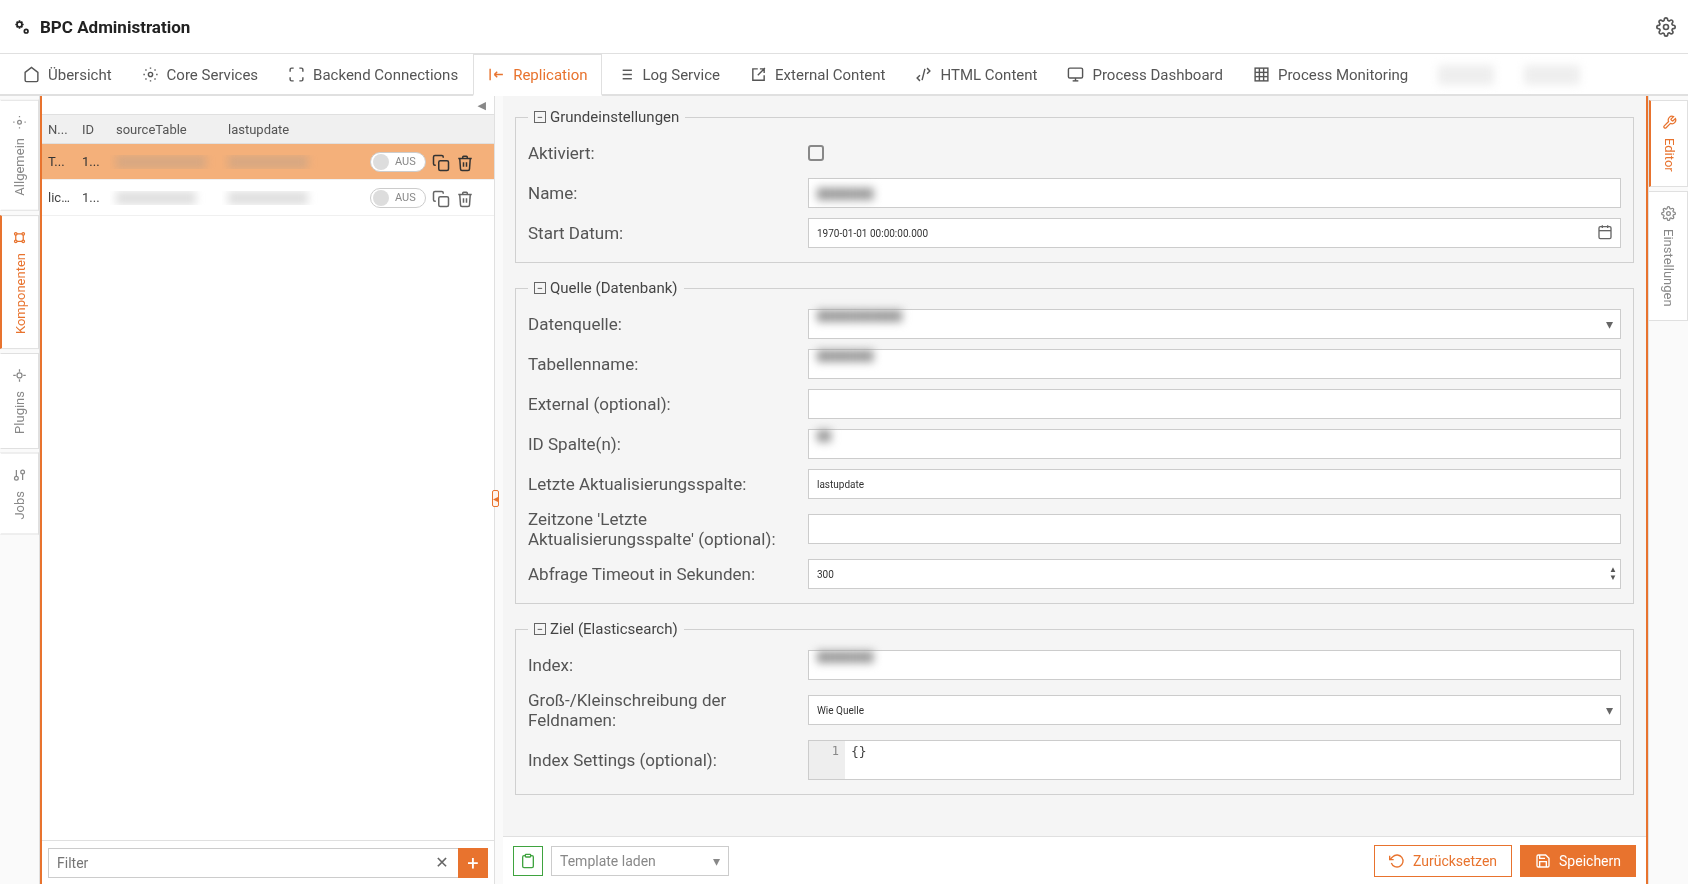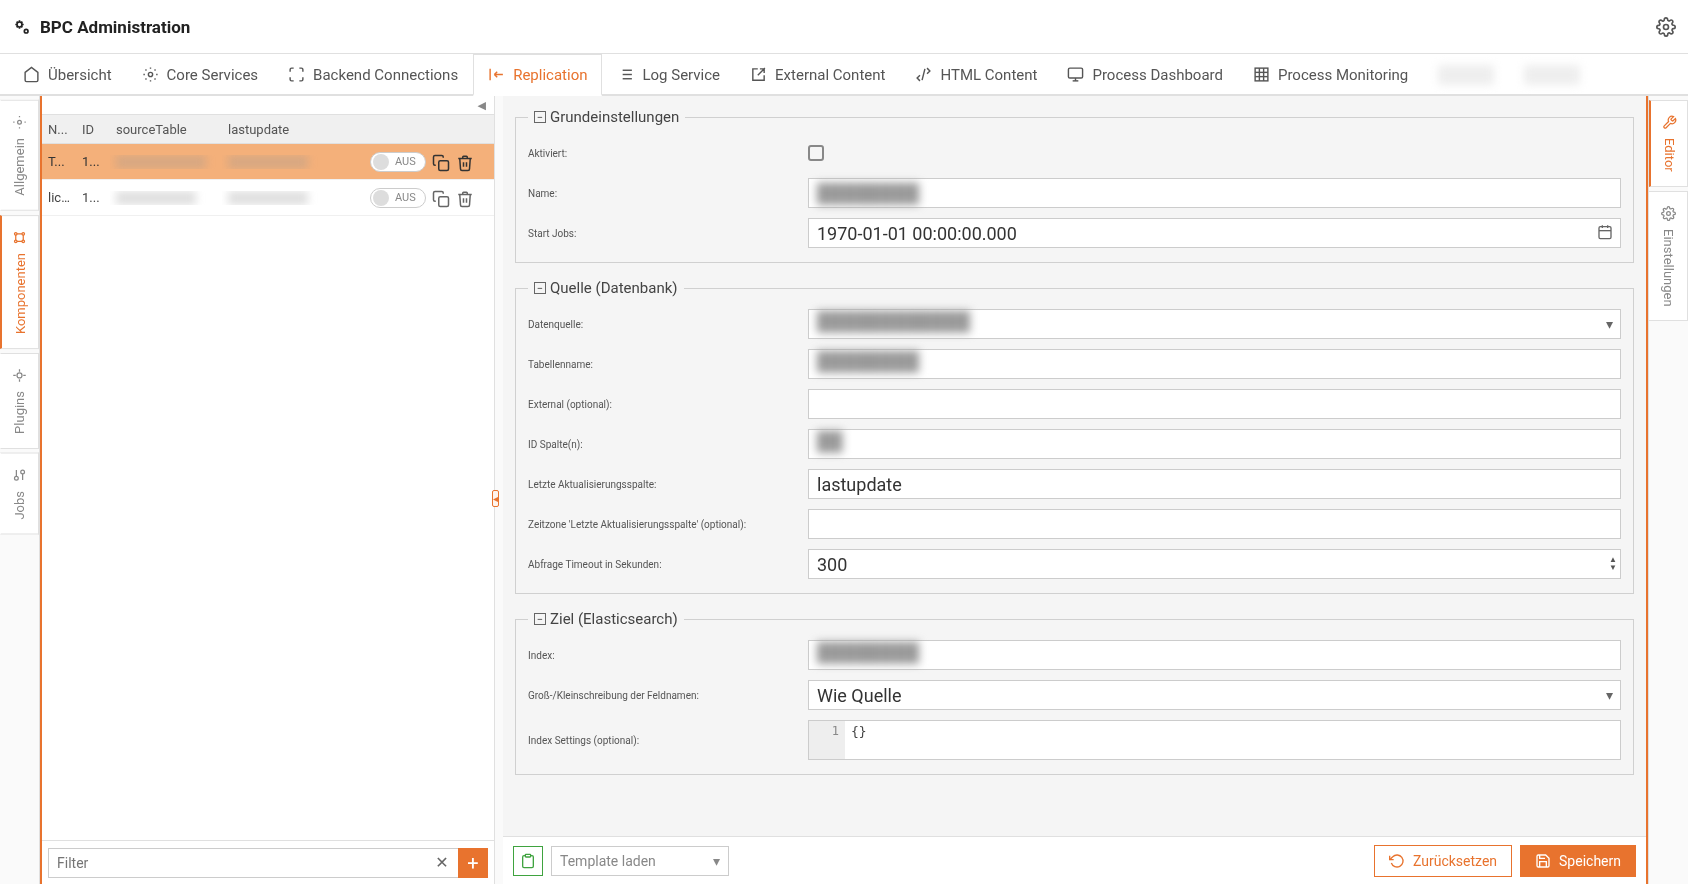--- a/index.html
+++ b/index.html
@@ -64,23 +64,23 @@
 .splitter::after { content: "◂"; position: absolute; left: -3px; top: 50%; color: #e8732e; font-size: 10px; background: #fff4ed; border: 1px solid #e8732e; border-radius: 2px; padding: 2px 0; }
 
 
 .right-panel { flex: 1; display: flex; flex-direction: column; min-height: 0; border-right: 2px solid #e8732e; }
 .form-scroll { flex: 1; overflow-y: auto; background: #f5f5f5; padding: 12px 12px 0 12px; }
 fieldset { border: 1px solid #d0d0d0; background: #f5f5f5; margin-bottom: 16px; padding: 12px 12px 14px 12px; }
 legend { padding: 0 6px; font-size: 15px; color: #444; display: flex; align-items: center; gap: 4px; }
 .collapse-box { width: 12px; height: 12px; border: 1px solid #666; display: inline-flex; align-items: center; justify-content: center; font-size: 11px; line-height: 1; }
 .form-row { display: flex; align-items: center; margin-bottom: 10px; min-height: 30px; }
 .form-row:last-child { margin-bottom: 0; }
-.form-label { width: 280px; color: #555; font-size: 10px; padding-right: 8px; }
+.form-label { width: 280px; color: #555; font-size: 17px; padding-right: 8px; }
 .form-field { flex: 1; }
-.text-input, .select-input { width: 100%; height: 30px; border: 1px solid #ccc; background: #fff; padding: 0 8px; font-size: 18px; color: #333; }
+.text-input, .select-input { width: 100%; height: 30px; border: 1px solid #ccc; background: #fff; padding: 0 8px; font-size: 10px; color: #333; }
 .blur-value { filter: blur(4px); color: #999; }
 .checkbox { width: 16px; height: 16px; border: 2px solid #888; border-radius: 3px; }
 .input-wrap { position: relative; display: flex; align-items: center; }
 .input-suffix { position: absolute; right: 8px; color: #666; cursor: pointer; }
 .spinner-btns { position: absolute; right: 4px; display: flex; flex-direction: column; gap: 0; }
 .spinner-btns span { font-size: 8px; line-height: 8px; cursor: pointer; color: #555; }
 .code-editor { display: flex; border: 1px solid #ccc; background: #fff; height: 40px; }
 .code-gutter { width: 36px; background: #eee; text-align: right; padding: 3px 6px 0 0; font-family: monospace; font-size: 12px; color: #888; }
 .code-body { flex: 1; padding: 3px 6px; font-family: monospace; font-size: 13px; }
 
@@ -309,21 +309,21 @@
         </div>
         <div class="form-row">
           <div class="form-label">Name:</div>
           <div class="form-field">
               <div class="text-input input-wrap">
                 <span class="blur-value">████████</span>
               </div>
             </div>
         </div>
         <div class="form-row">
-          <div class="form-label">Start Jobs:</div>
+          <div class="form-label">Start Datum:</div>
           <div class="form-field input-wrap">
             <input class="text-input" value="1970-01-01 00:00:00.000" style="">
             <span class="input-suffix"><svg width="16" height="16" viewBox="0 0 24 24" fill="none" stroke="#666" stroke-width="2">
                   <rect x="3" y="4" width="18" height="18" rx="2"></rect>
                   <line x1="16" y1="2" x2="16" y2="6"></line>
                   <line x1="8" y1="2" x2="8" y2="6"></line>
                   <line x1="3" y1="10" x2="21" y2="10"></line>
                 </svg></span>
           </div>
         </div>

